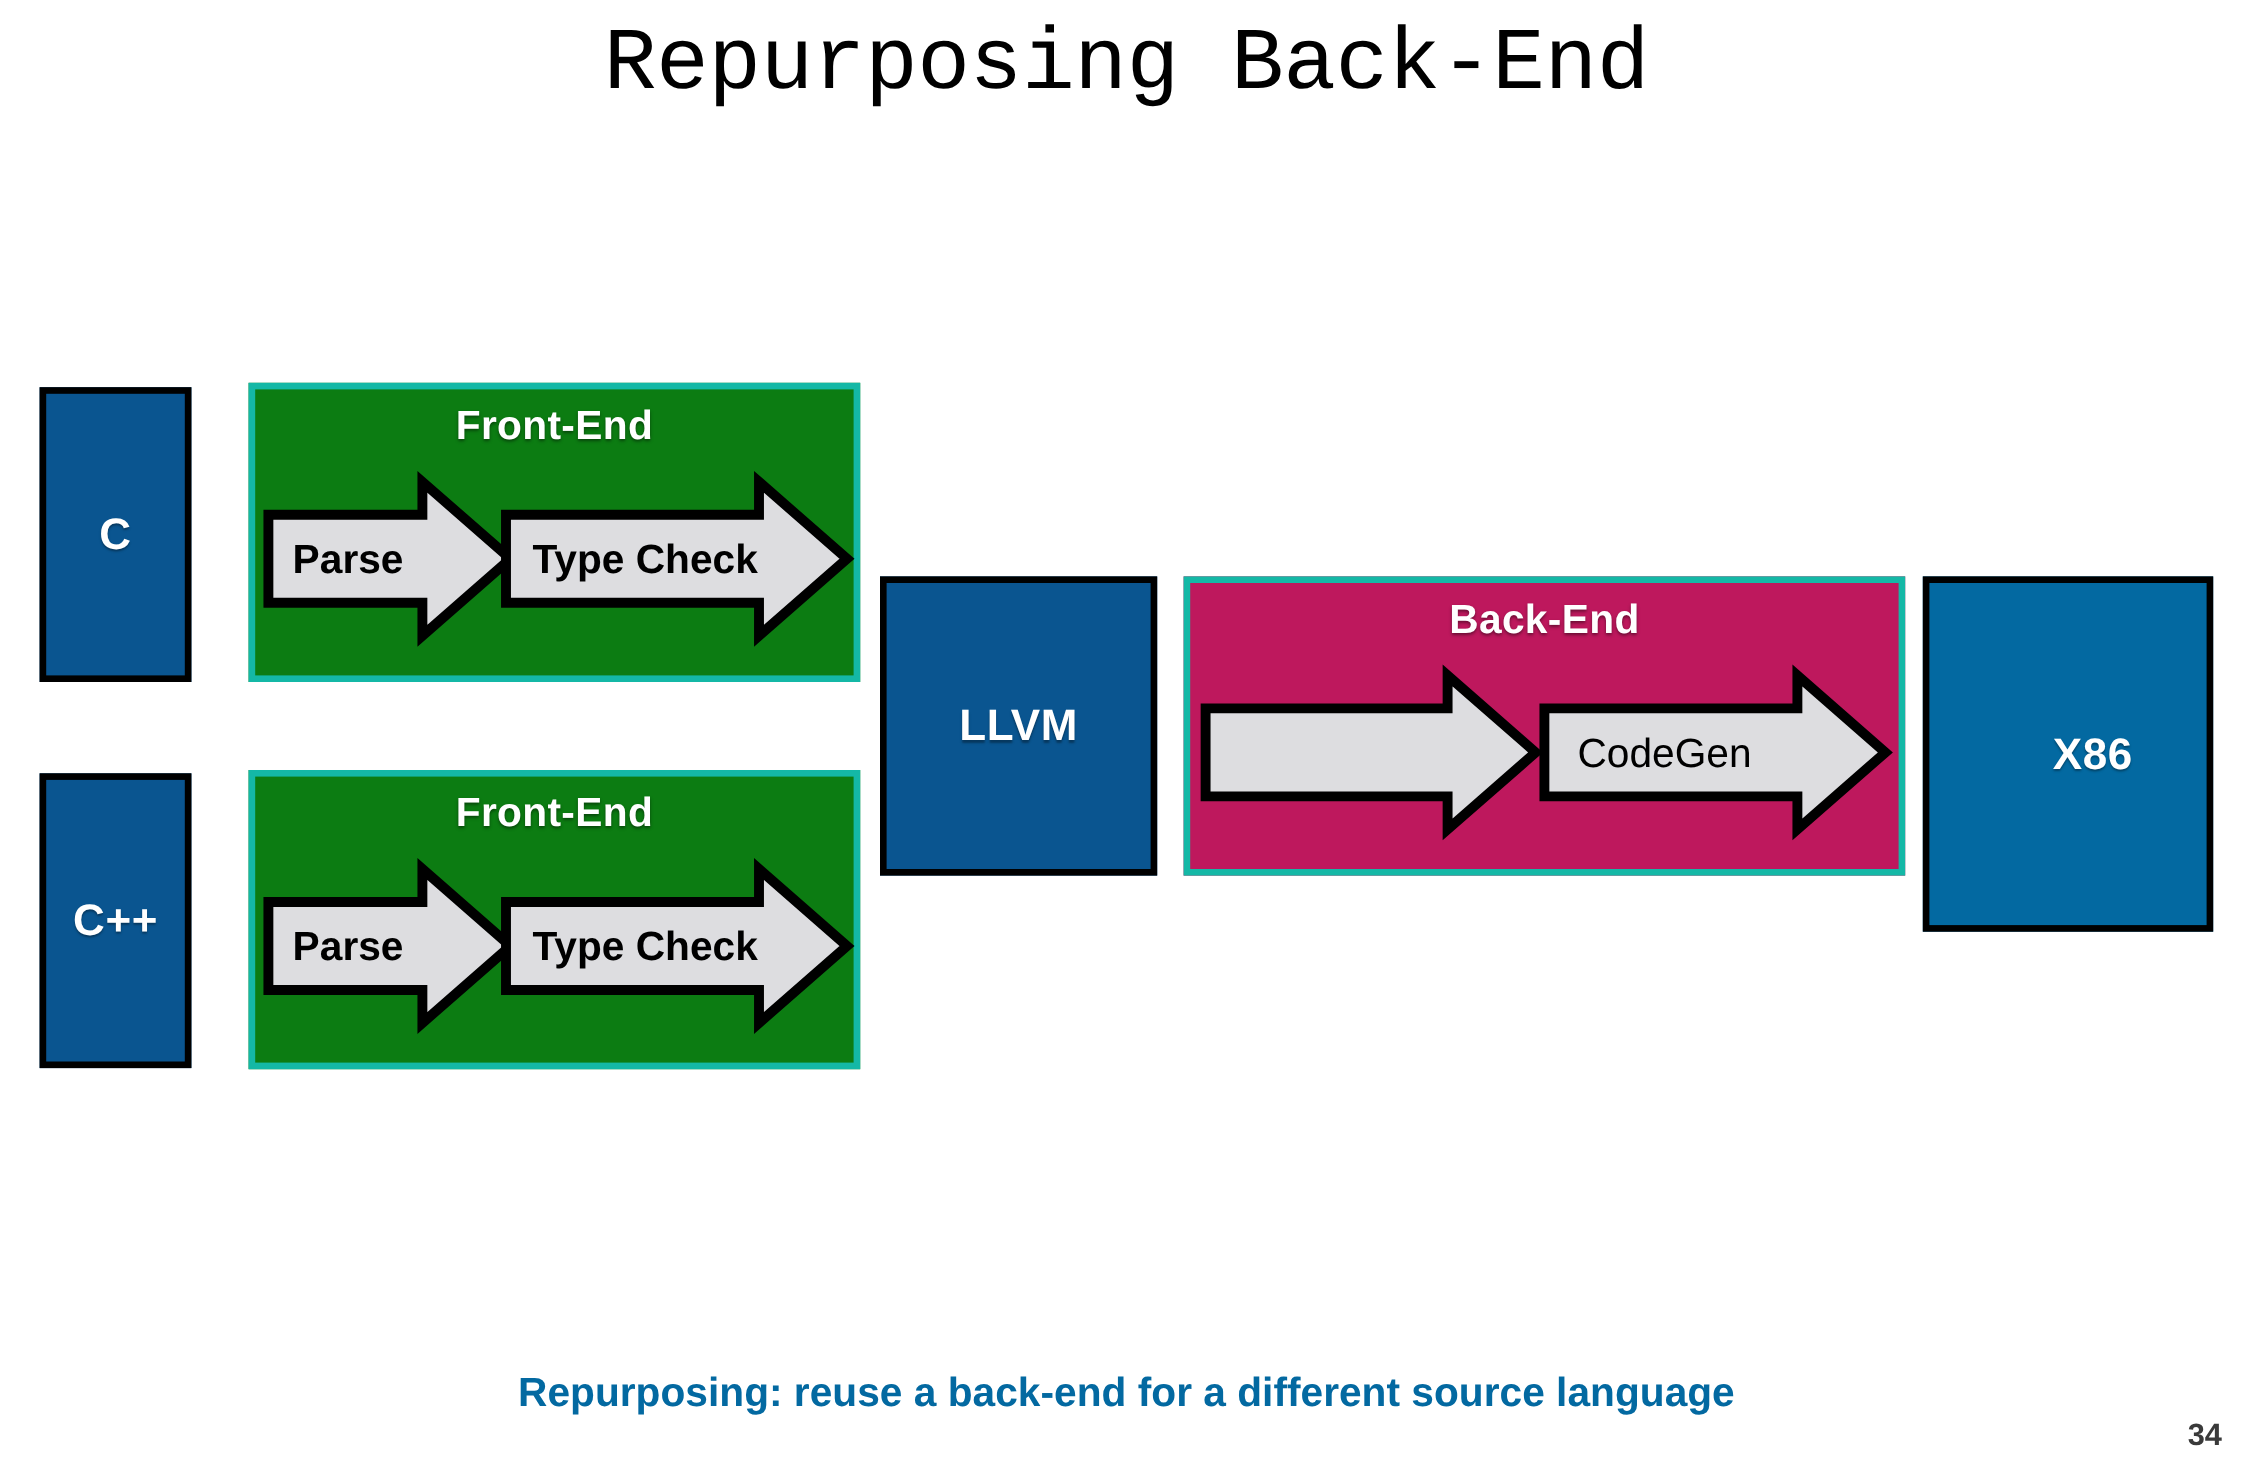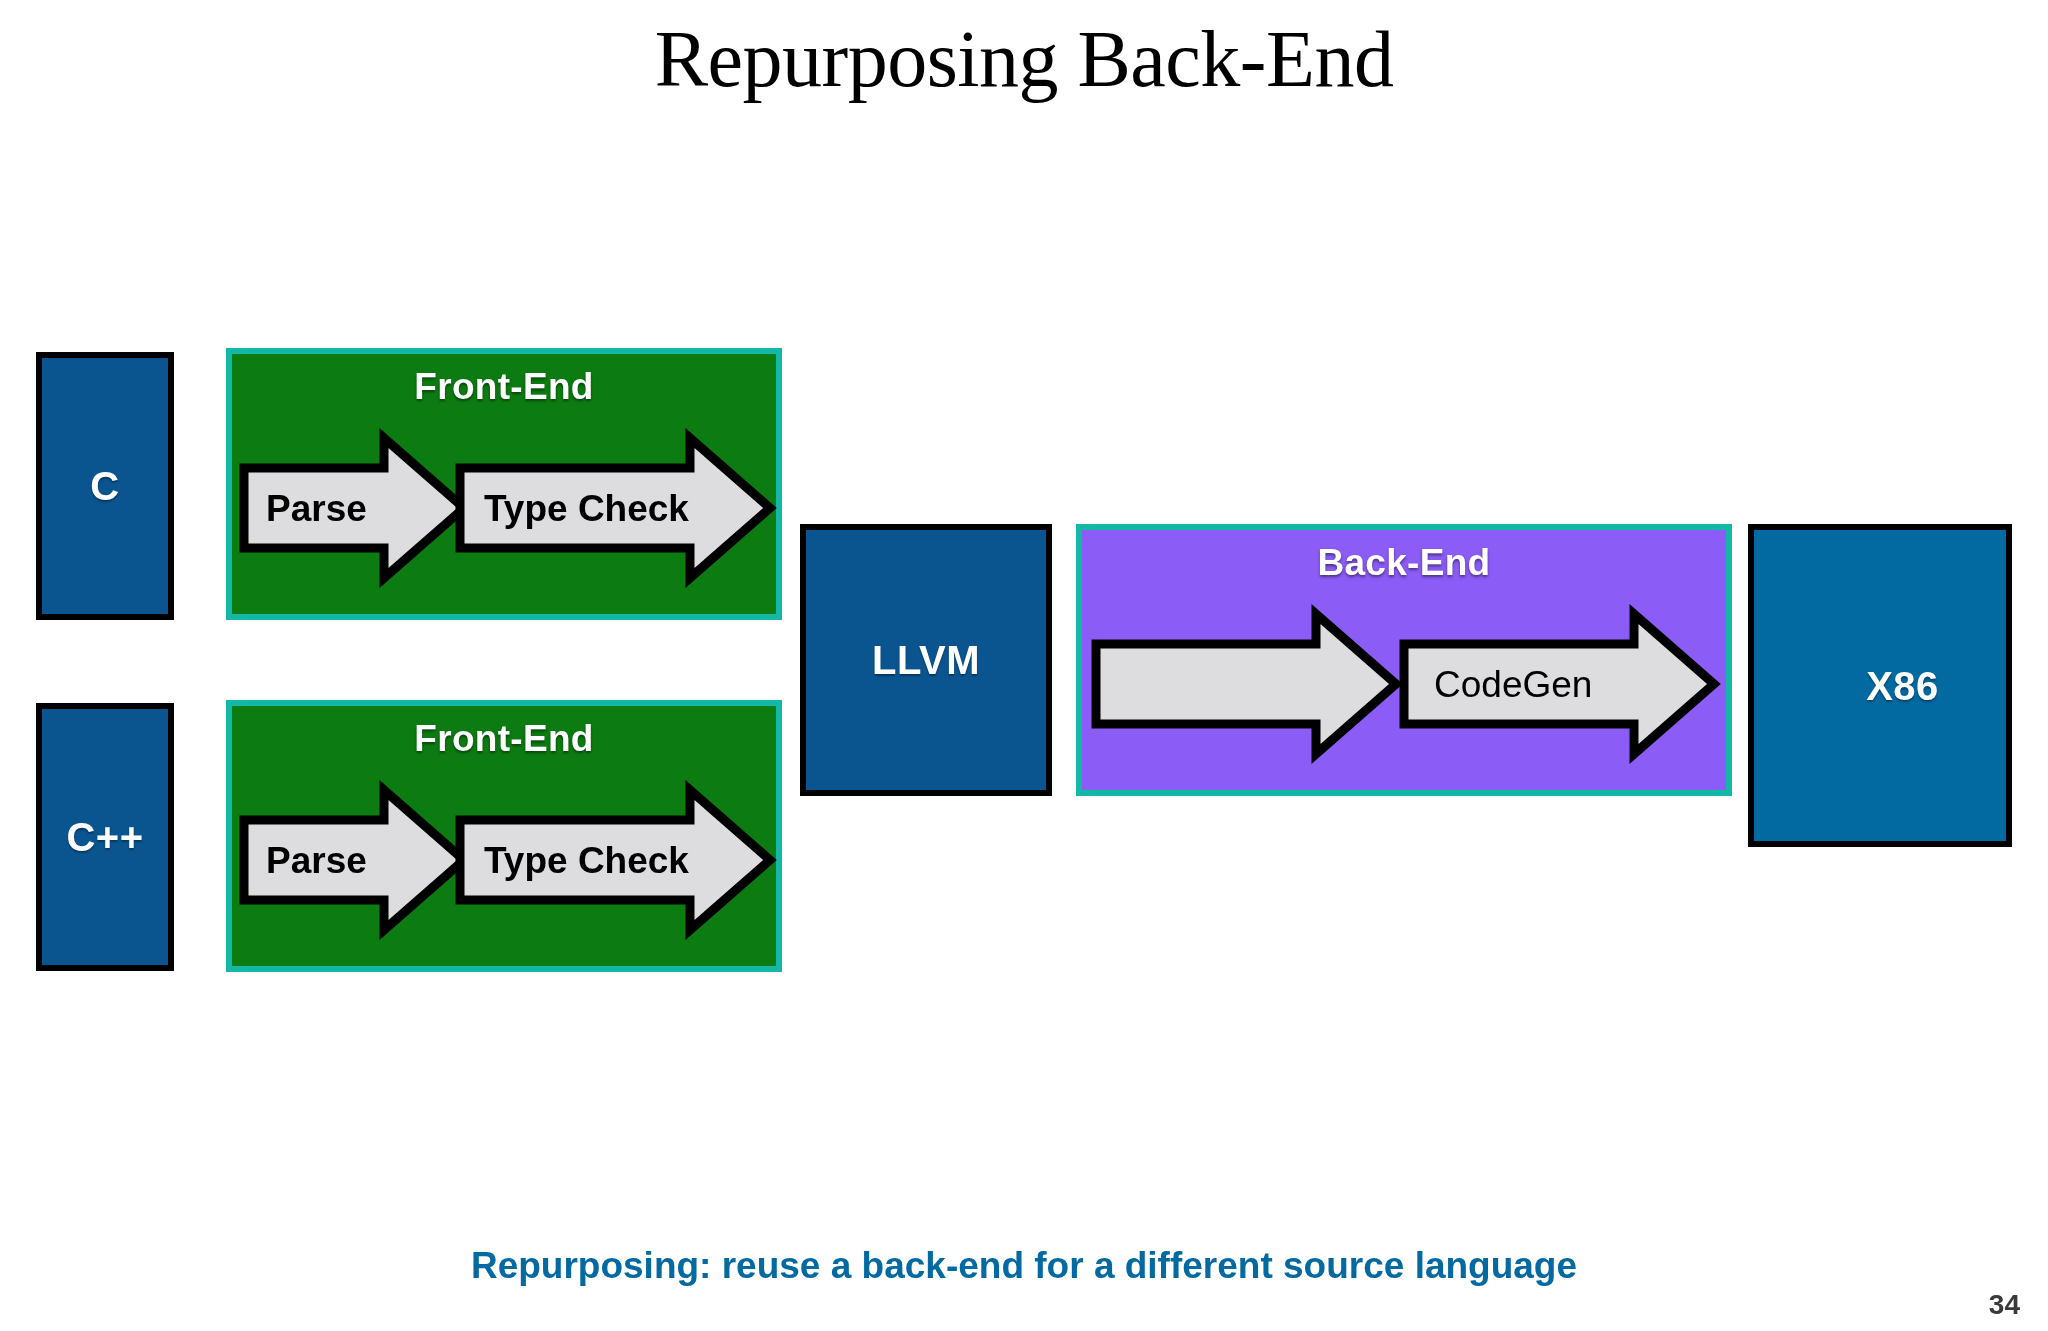--- a/index.html
+++ b/index.html
@@ -16,21 +16,21 @@
     -webkit-font-smoothing: antialiased;
   }
 
   
   #slide-title {
     position: absolute;
     left: 0;
     top: 14px;
     width: 2048px;
     text-align: center;
-    font-family: Liberation Serif, serif;
+    font-family: Liberation Mono, monospace;
     font-weight: 400;
     font-size: 80px;
     letter-spacing: -0.5px;
     color: #000000;
     white-space: nowrap;
   }
 
   
   .term-box {
     position: absolute;
@@ -173,21 +173,21 @@
       <polygon class="arrow-body" points="0,30 230,30 230,0 310,70 230,140 230,110 0,110"></polygon>
     </svg>
     <span class="arrow-text bold" style="left:24px; width:210px; justify-content:flex-start;">Type Check</span>
   </div>
 </div>
 
 <div class="term-box" style="left:800px; top:524px; width:252px; height:272px; background:#0a5590;">
   <span class="term-label">LLVM</span>
 </div>
 
-<div class="stage-panel" style="left:1076px; top:524px; width:656px; height:272px; background:#8b5cf6;">
+<div class="stage-panel" style="left:1076px; top:524px; width:656px; height:272px; background:#be185d;">
   <span class="stage-title">Back-End</span>
 
   <div class="block-arrow" style="left:14px; top:84px; width:300px; height:140px;">
     <svg viewBox="0 0 300 140" width="300" height="140">
       <polygon class="arrow-body" points="0,30 220,30 220,0 300,70 220,140 220,110 0,110"></polygon>
     </svg>
   </div>
 
   <div class="block-arrow" style="left:322px; top:84px; width:310px; height:140px;">
     <svg viewBox="0 0 310 140" width="310" height="140">

